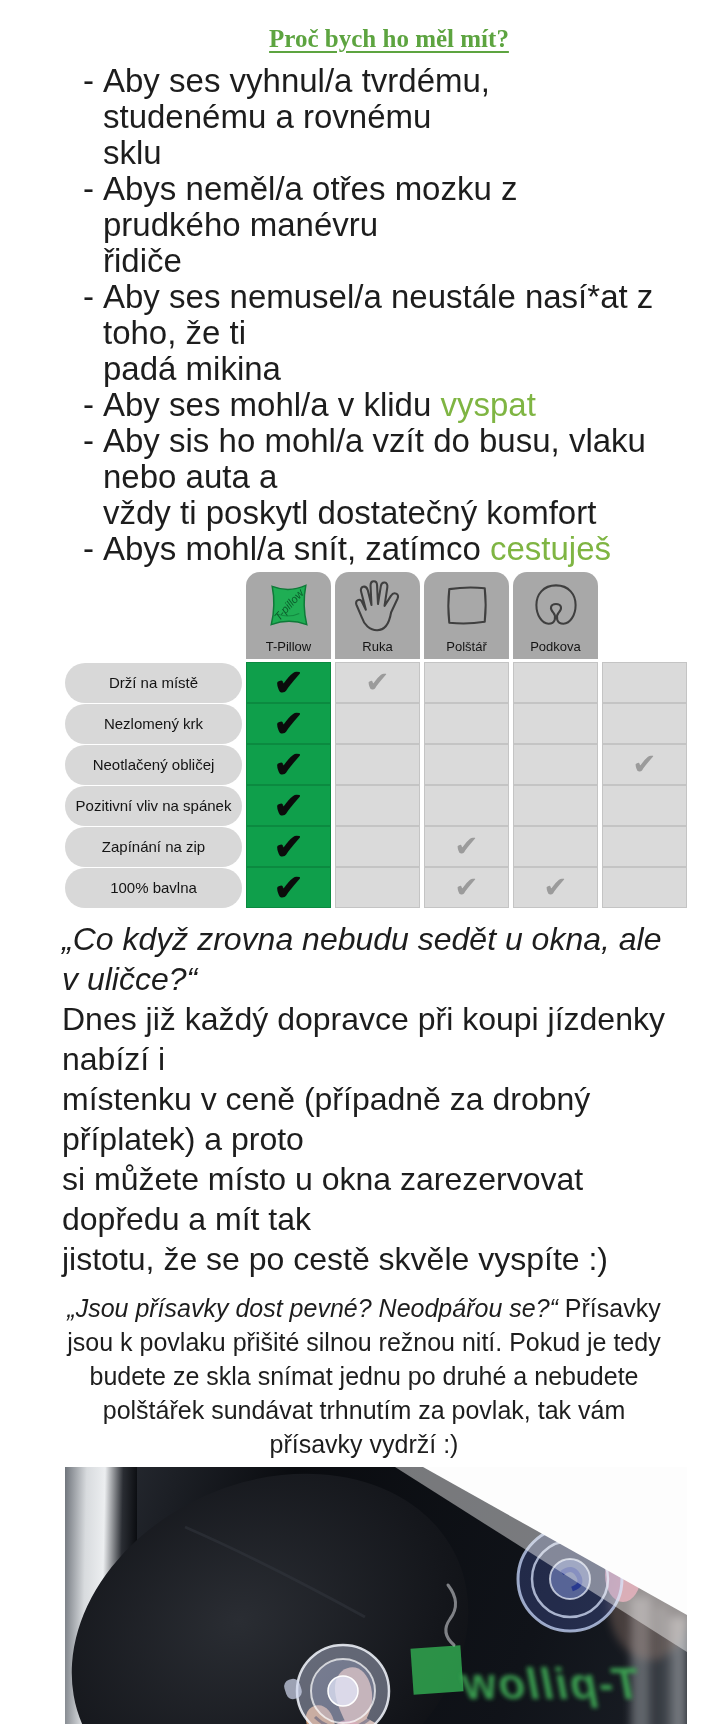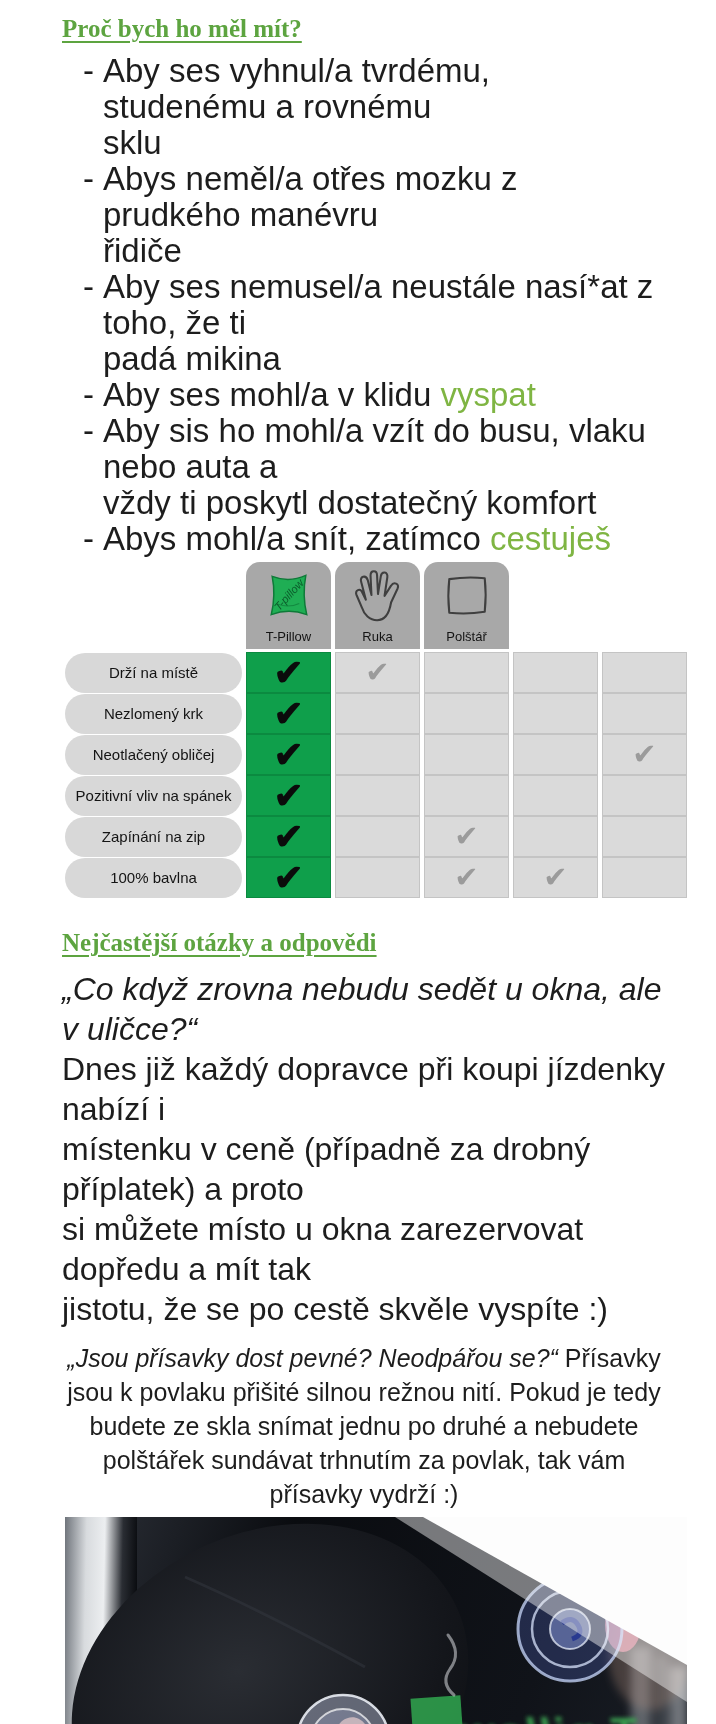--- a/index.html
+++ b/index.html
@@ -12,21 +12,21 @@
   .green-heading {
     font-family: "Liberation Serif", serif;
     font-weight: bold;
     font-size: 25px;
     line-height: 31px;
     color: var(--heading-green, #5da440);
     text-decoration: underline;
     text-decoration-thickness: 2px;
     text-underline-offset: 4px;
   }
-  #why-heading { margin: 13px 0 0 62px; }
+  #why-heading { margin: 23px 0 0 62px; text-align: center; }
   #faq-heading { margin: 29px 0 0 62px; }
 
   .benefits {
     list-style: none;
     margin: 9px 58px 0 0;
     padding-left: 103px;
     font-size: 33px;
     line-height: 36px;
   }
   .benefits li { position: relative; white-space: pre-line; }
@@ -133,20 +133,26 @@
       </div>
 
 
       <div class="col-head">
         <svg width="56" height="56" viewBox="0 0 60 60">
           <path d="M11 13 Q30 10 49 12 Q51 30 49 48 Q30 51 11 49 Q9 31 11 13 Z" fill="none" stroke="#3f3f3f" stroke-width="2.2" stroke-linejoin="round"></path>
         </svg>
         <div class="col-label">Polštář</div>
       </div>
 
+      <div class="col-head">
+        <svg width="56" height="56" viewBox="0 0 60 60">
+          <path d="M30 9 C16 9 9 19 9 30 C9 41 15 50 22 50 C29 50 31 43 27 38 C23 34 24 29 30 29 C36 29 37 34 33 38 C29 43 31 50 38 50 C45 50 51 41 51 30 C51 19 44 9 30 9 Z" fill="none" stroke="#3f3f3f" stroke-width="2.2" stroke-linejoin="round"></path>
+        </svg>
+        <div class="col-label">Podkova</div>
+      </div>
     </div>
 
     <div class="cmp-rows">
       <div class="pill">Drží na místě</div>
       <div class="cell tp check-black">✔</div>
       <div class="cell check-gray">✔</div>
       <div class="cell"></div>
       <div class="cell"></div>
       <div class="cell"></div>
 
@@ -180,21 +186,20 @@
 
       <div class="pill">100% bavlna</div>
       <div class="cell tp check-black">✔</div>
       <div class="cell"></div>
       <div class="cell check-gray">✔</div>
       <div class="cell check-gray">✔</div>
       <div class="cell"></div>
     </div>
   </div>
 
-  <h2 class="green-heading" id="faq-heading">Nejčastější otázky a odpovědi</h2>
 
   <p class="qa1">
     <em>„Co když zrovna nebudu sedět u okna, ale v uličce?“</em><span>Dnes již každý dopravce při koupi jízdenky nabízí i
 místenku v ceně (případně za drobný příplatek) a proto
 si můžete místo u okna zarezervovat dopředu a mít tak
 jistotu, že se po cestě skvěle vyspíte :)</span>
   </p>
 
   <p class="qa2">
     <em>„Jsou přísavky dost pevné? Neodpářou se?“</em><span> Přísavky

